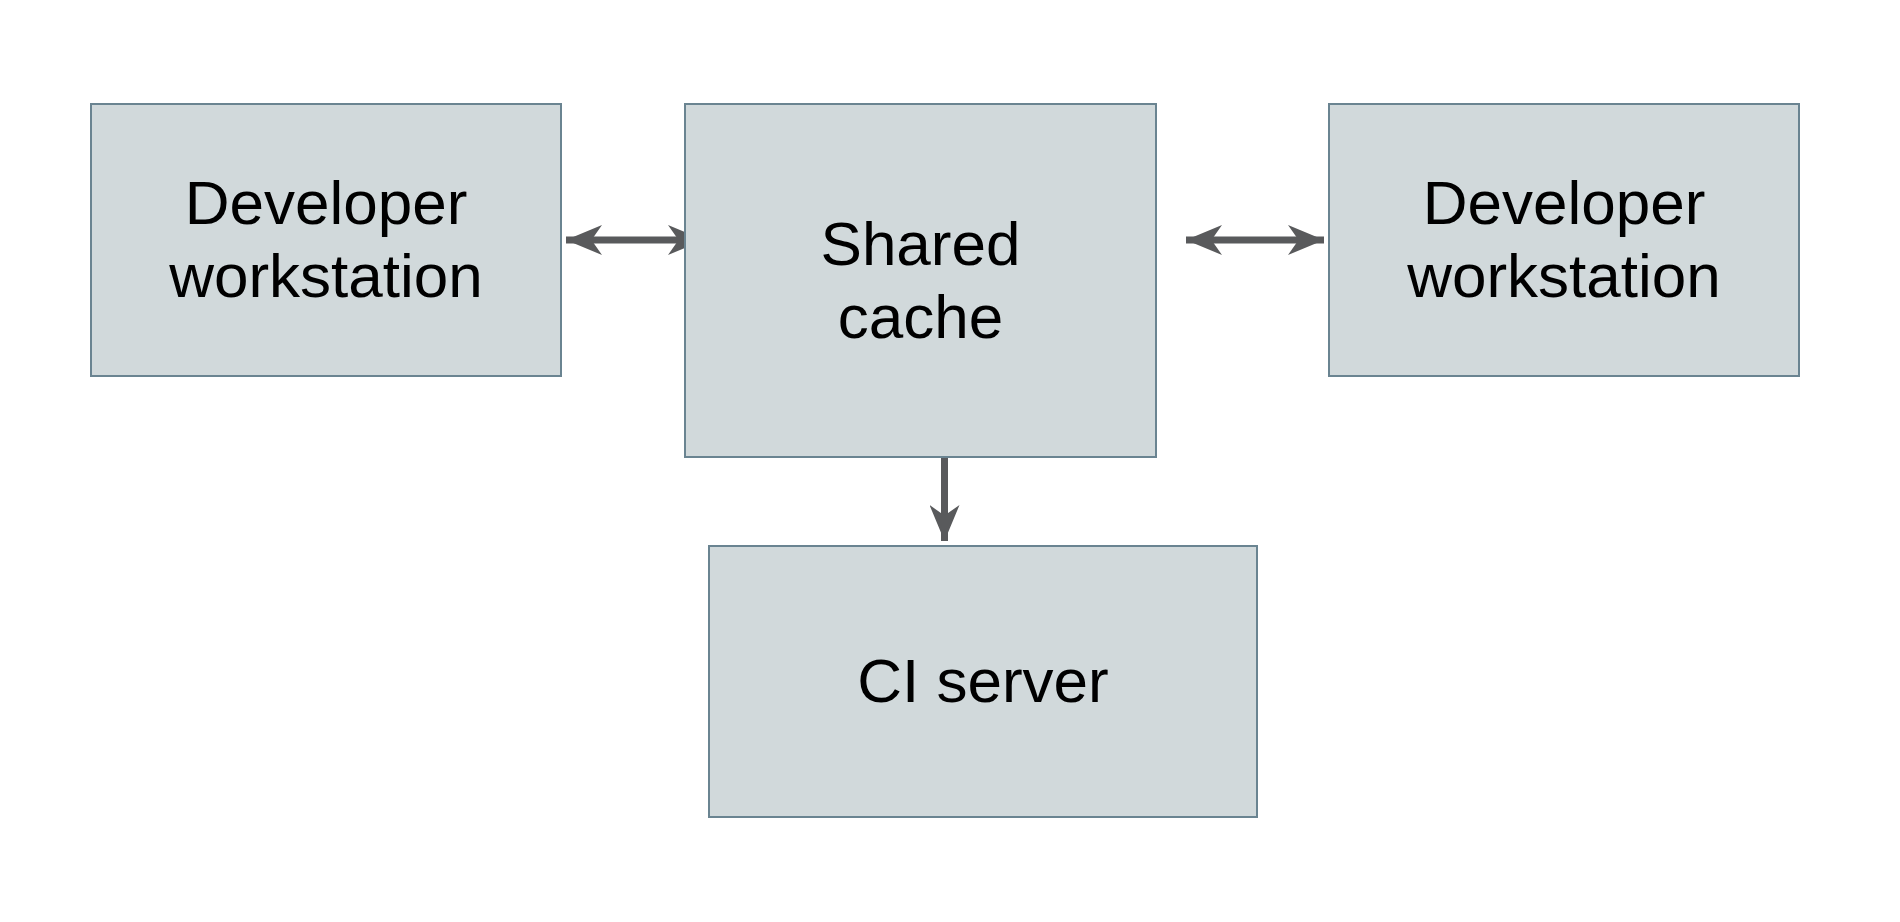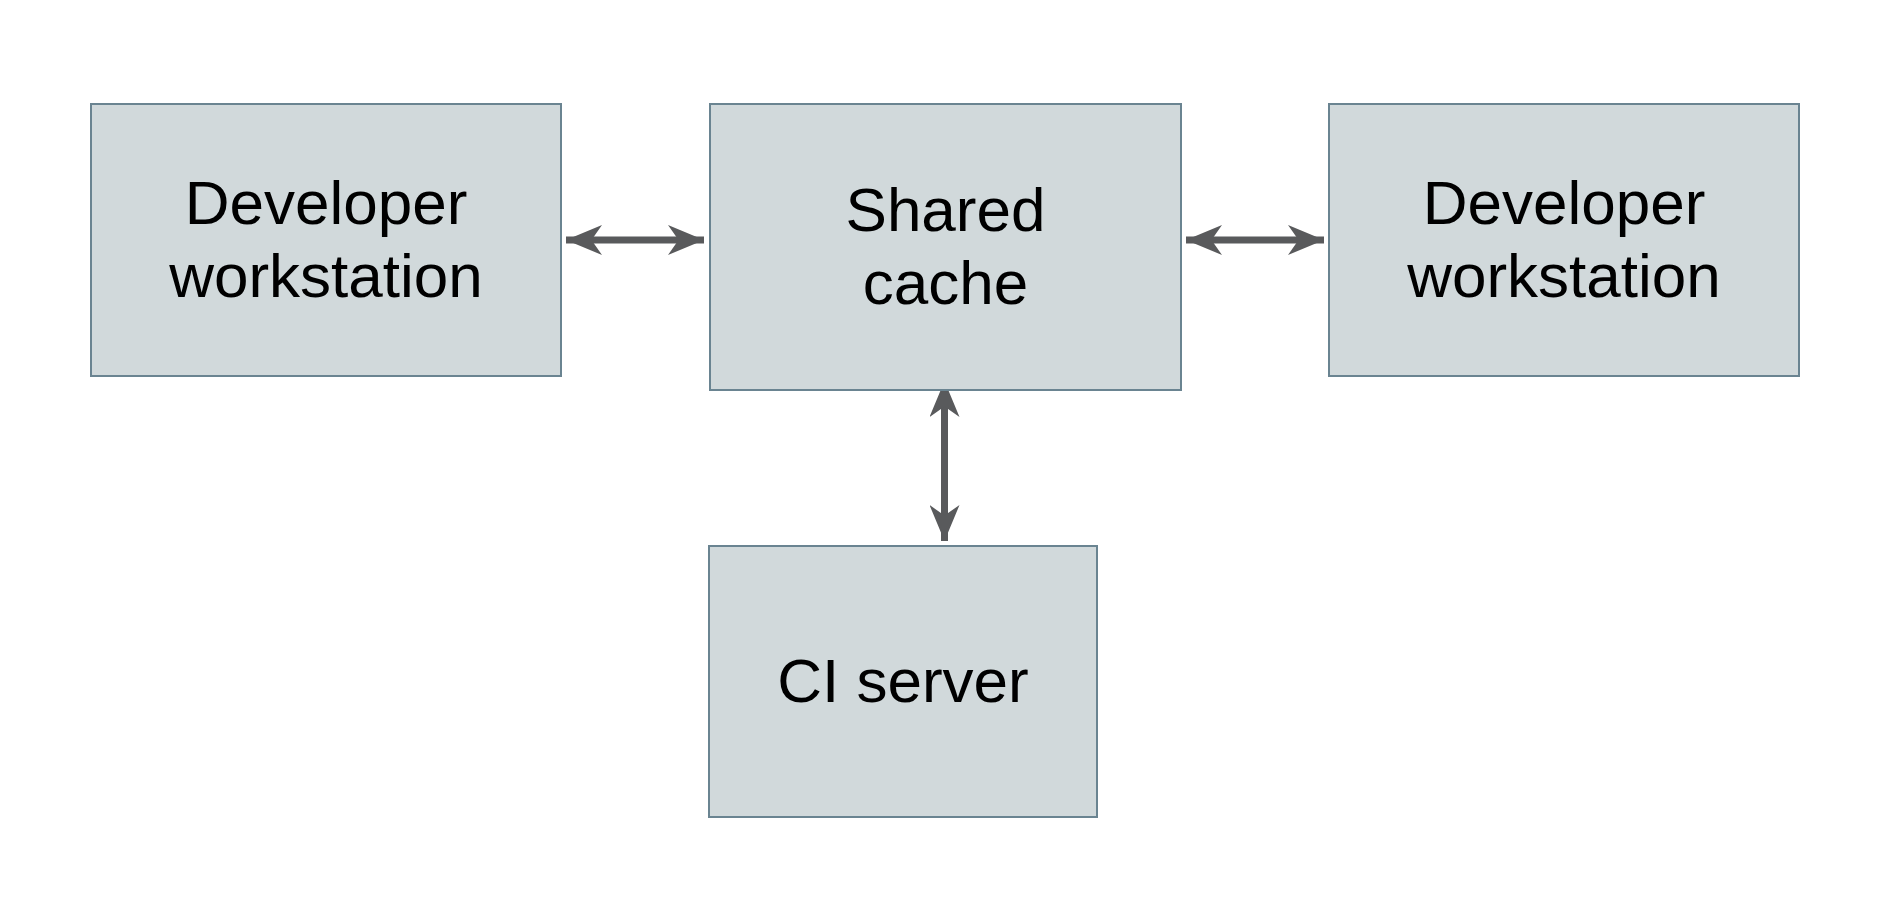--- a/index.html
+++ b/index.html
@@ -31,23 +31,23 @@
   }
   .node .label {
     font-size: 62px;
     line-height: 1.17;
     color: var(--text-color);
     text-align: center;
     white-space: pre-line;
     letter-spacing: 0px;
   }
   #node-dev-left   { left: 90px;   top: 103px; width: 472px; height: 274px; }
-  #node-cache      { left: 709px;  top: 103px; width: 473px; height: 288px; }
+  #node-cache      { left: 684px;  top: 103px; width: 473px; height: 355px; }
   #node-dev-right  { left: 1328px; top: 103px; width: 472px; height: 274px; }
-  #node-ci         { left: 708px;  top: 545px; width: 390px; height: 273px; }
+  #node-ci         { left: 708px;  top: 545px; width: 550px; height: 273px; }
   svg.edges {
     position: absolute;
     left: 0; top: 0;
     width: 1900px;
     height: 922px;
     pointer-events: none;
   }
   svg.edges line {
     stroke: var(--arrow-color);
     stroke-width: 7;

